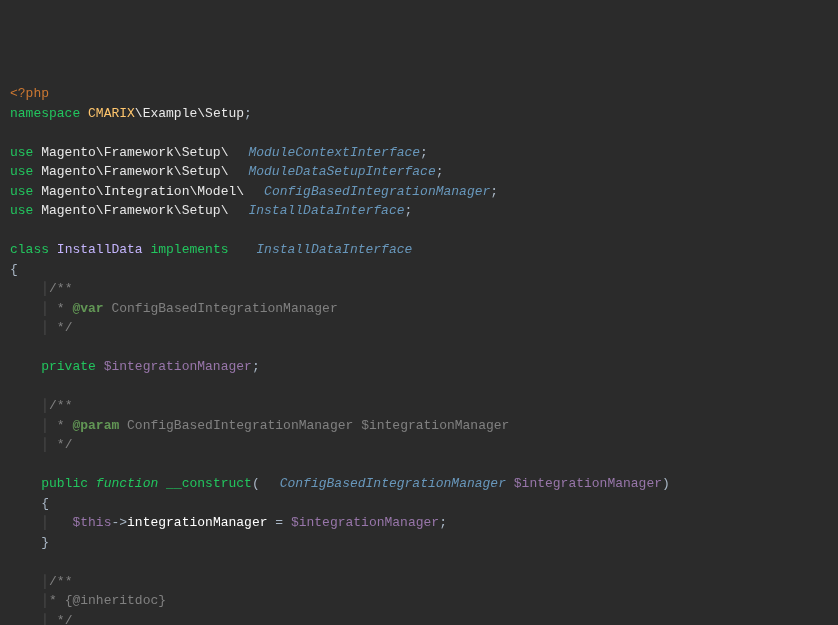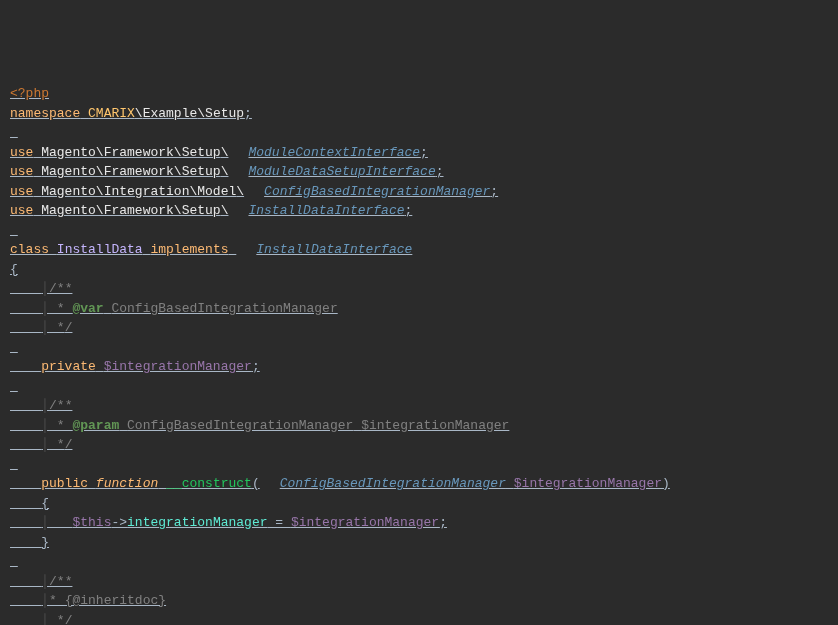--- a/index.html
+++ b/index.html
@@ -8,33 +8,33 @@
     font-family: Consolas, 'Courier New', monospace;
     font-size: 13px;
     line-height: 1.5;
     color: #a9b7c6;
     padding: 6px 10px;
     white-space: pre;
     width: 838px;
     height: 625px;
     overflow: hidden;
   }
-  .line { display: block; text-decoration: underline; }
+  .line { display: block; }
   .t-delim  { color: #cc7832; }       
-  .t-kw     { color: #fdba74; }       
+  .t-kw     { color: #22c55e; }       
   .t-nsroot { color: #ffc66d; text-align: center; }       
   .t-type   { color: #6897bb; font-style: italic; margin-left: 20px; }  
   .t-class  { color: #c4b5fd; }       
   .t-punc   { color: #a9b7c6; }       
   .t-white  { color: #e8e8e8; }       
   .t-comment{ color: #808080; }       
   .t-tag    { color: #629755; font-weight: bold; } 
   .t-var    { color: #9876aa; }       
   .t-fnname { color: #22c55e; text-align: right; }       
-  .t-prop   { color: #5eead4; }       
+  .t-prop   { color: #ffffff; }       
   .guide    { color: #4f4f4f; }
 </style>
 </head>
 <body>
 
 
 
 <div><span class="line"><span class="t-delim">&lt;?php</span></span><span class="line"><span class="t-kw">namespace</span> <span class="t-nsroot">CMARIX</span><span class="t-white">\</span><span class="t-white">Example</span><span class="t-white">\</span><span class="t-white">Setup</span><span class="t-punc">;</span></span><span class="line"> </span><span class="line"><span class="t-kw">use</span> <span class="t-white">Magento\Framework\Setup</span><span class="t-white">\</span><span class="t-type">ModuleContextInterface</span><span class="t-punc">;</span></span><span class="line"><span class="t-kw">use</span> <span class="t-white">Magento\Framework\Setup</span><span class="t-white">\</span><span class="t-type">ModuleDataSetupInterface</span><span class="t-punc">;</span></span><span class="line"><span class="t-kw">use</span> <span class="t-white">Magento\Integration\Model</span><span class="t-white">\</span><span class="t-type">ConfigBasedIntegrationManager</span><span class="t-punc">;</span></span><span class="line"><span class="t-kw">use</span> <span class="t-white">Magento\Framework\Setup</span><span class="t-white">\</span><span class="t-type">InstallDataInterface</span><span class="t-punc">;</span></span><span class="line"> </span><span class="line"><span class="t-kw">class</span> <span class="t-class">InstallData</span> <span class="t-kw">implements</span> <span class="t-type">InstallDataInterface</span></span><span class="line"><span class="t-punc">{</span></span><span class="line">    <span class="guide">│</span><span class="t-comment">/**</span></span><span class="line">    <span class="guide">│</span><span class="t-comment"> * </span><span class="t-tag">@var</span> <span class="t-comment">ConfigBasedIntegrationManager</span></span><span class="line">    <span class="guide">│</span><span class="t-comment"> *</span><span class="t-comment">/</span></span><span class="line"> </span><span class="line">    <span class="t-kw">private</span> <span class="t-var">$integrationManager</span><span class="t-punc">;</span></span><span class="line"> </span><span class="line">    <span class="guide">│</span><span class="t-comment">/**</span></span><span class="line">    <span class="guide">│</span><span class="t-comment"> * </span><span class="t-tag">@param</span> <span class="t-comment">ConfigBasedIntegrationManager</span> <span class="t-comment">$integrationManager</span></span><span class="line">    <span class="guide">│</span><span class="t-comment"> *</span><span class="t-comment">/</span></span><span class="line"> </span><span class="line">    <span class="t-kw">public</span> <span class="t-kw" style="font-style:italic">function</span> <span class="t-fnname">__construct</span><span class="t-punc">(</span><span class="t-type">ConfigBasedIntegrationManager</span> <span class="t-var">$integrationManager</span><span class="t-punc">)</span></span><span class="line">    <span class="t-punc">{</span></span><span class="line">    <span class="guide">│</span>   <span class="t-var">$this</span><span class="t-punc">-&gt;</span><span class="t-prop">integrationManager</span><span class="t-punc"> = </span><span class="t-var">$integrationManager</span><span class="t-punc">;</span></span><span class="line">    <span class="t-punc">}</span></span><span class="line"> </span><span class="line">    <span class="guide">│</span><span class="t-comment">/**</span></span><span class="line">    <span class="guide">│</span><span class="t-comment">* {@inheritdoc}</span></span><span class="line">    <span class="guide">│</span><span class="t-comment"> *</span><span class="t-comment">/</span></span></div>
 
 

